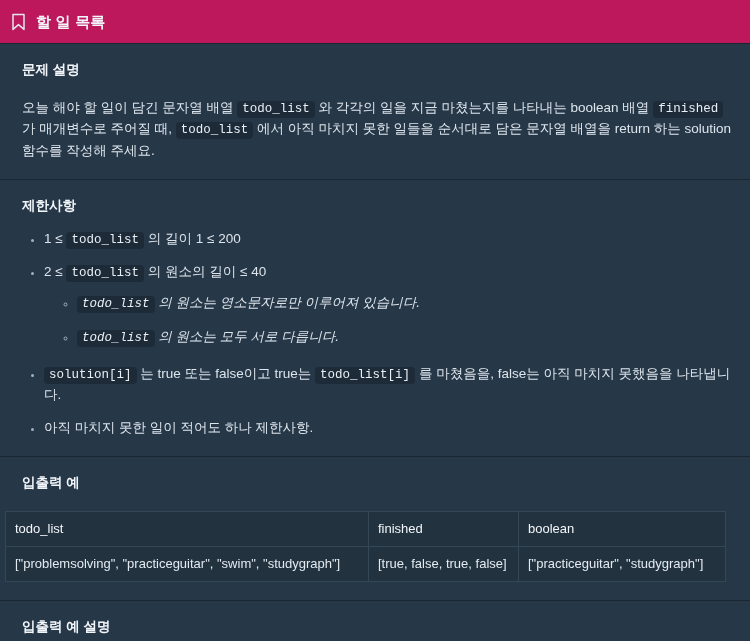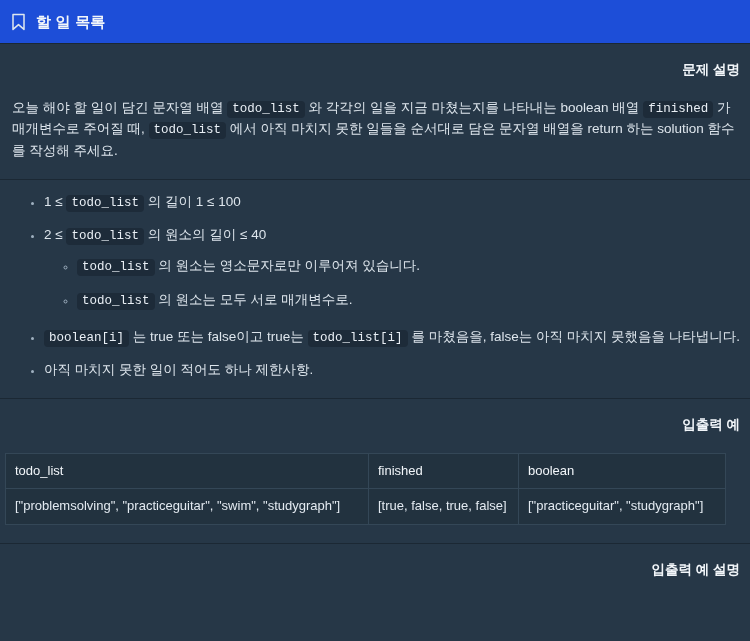--- a/index.html
+++ b/index.html
@@ -28,21 +28,21 @@
     white-space: nowrap;
   }
 
   
   #app-header {
     display: flex;
     align-items: center;
     gap: 9px;
     height: 43px;
     padding: 0 10px;
-    background: #1d4ed8;
+    background: #be185d;
   }
   #bookmark-icon {
     width: 17px;
     height: 18px;
     flex: 0 0 auto;
     display: block;
   }
   #header-title {
     font-size: 15px;
     font-weight: 700;
@@ -59,36 +59,36 @@
 
   
   .section {
     padding: 0 10px;
   }
   .section-heading {
     font-size: 13.5px;
     font-weight: 700;
     color: #f2f6fa;
     margin: 16px 0 0 12px;
-    text-align: right;
   }
   .para {
-    margin: 17px 0 0 2px;
+    margin: 17px 0 0 12px;
     color: #dde5ec;
   }
 
   ul {
     margin: 12px 0 0 0;
     padding-left: 34px;
     list-style-type: disc;
   }
   ul ul {
     margin: 10px 0 16px 0;
     padding-left: 33px;
     list-style-type: circle;
+    font-style: italic;
   }
   li {
     margin: 0 0 12px 0;
     color: #dde5ec;
   }
   li:last-child { margin-bottom: 0; }
   li::marker { color: #9fb0c0; font-size: 11px; }
 
   
   .table-wrap {
@@ -145,43 +145,44 @@
     <span>가 매개변수로 주어질 때,</span>
     <code class="code">todo_list</code>
     <span>에서 아직 마치지 못한 일들을 순서대로 담은 문자열 배열을 return 하는 solution 함수를 작성해 주세요.</span>
   </p>
 </div>
 
 <div style="height:17px"></div>
 <hr class="rule">
 
 <div class="section">
+  <div class="section-heading">제한사항</div>
   <ul>
     <li>
       <span>1 ≤</span>
       <code class="code">todo_list</code>
-      <span>의 길이 1 ≤ 100</span>
+      <span>의 길이 1 ≤ 200</span>
     </li>
     <li>
       <span>2 ≤</span>
       <code class="code">todo_list</code>
       <span>의 원소의 길이 ≤ 40</span>
       <ul>
         <li>
           <code class="code">todo_list</code>
           <span>의 원소는 영소문자로만 이루어져 있습니다.</span>
         </li>
         <li>
           <code class="code">todo_list</code>
-          <span>의 원소는 모두 서로 매개변수로.</span>
+          <span>의 원소는 모두 서로 다릅니다.</span>
         </li>
       </ul>
     </li>
     <li>
-      <code class="code">boolean[i]</code>
+      <code class="code">solution[i]</code>
       <span>는 true 또는 false이고 true는</span>
       <code class="code">todo_list[i]</code>
       <span>를 마쳤음을, false는 아직 마치지 못했음을 나타냅니다.</span>
     </li>
     <li>아직 마치지 못한 일이 적어도 하나 제한사항.</li>
   </ul>
 </div>
 
 <div style="height:17px"></div>
 <hr class="rule">

